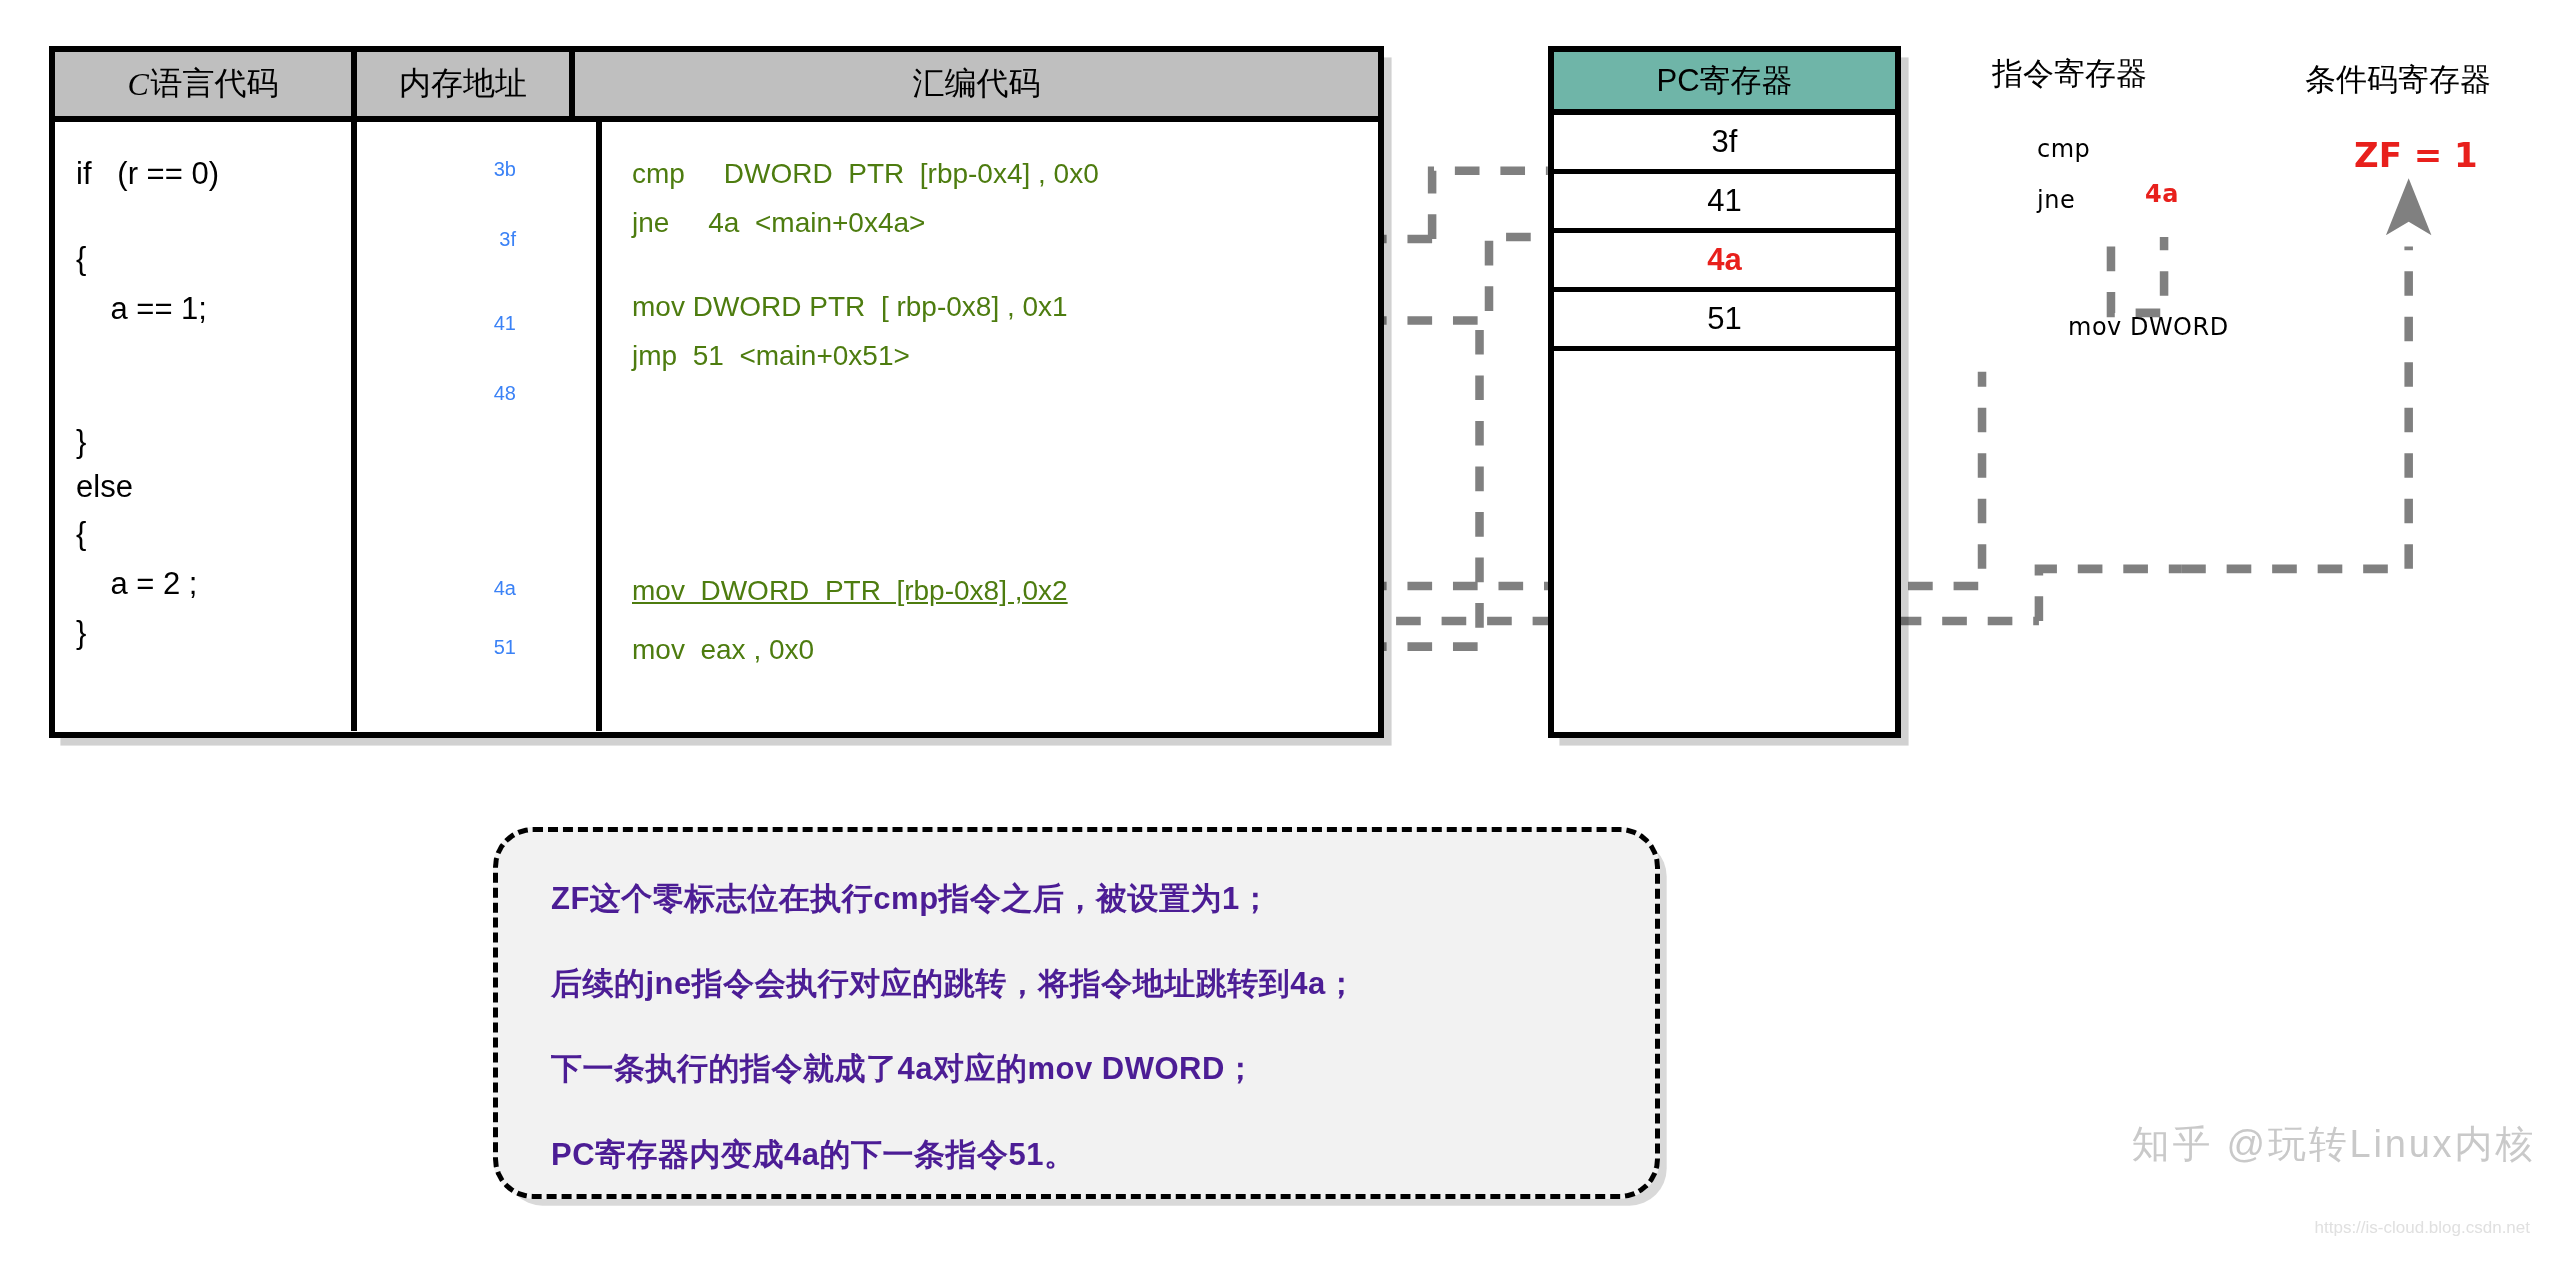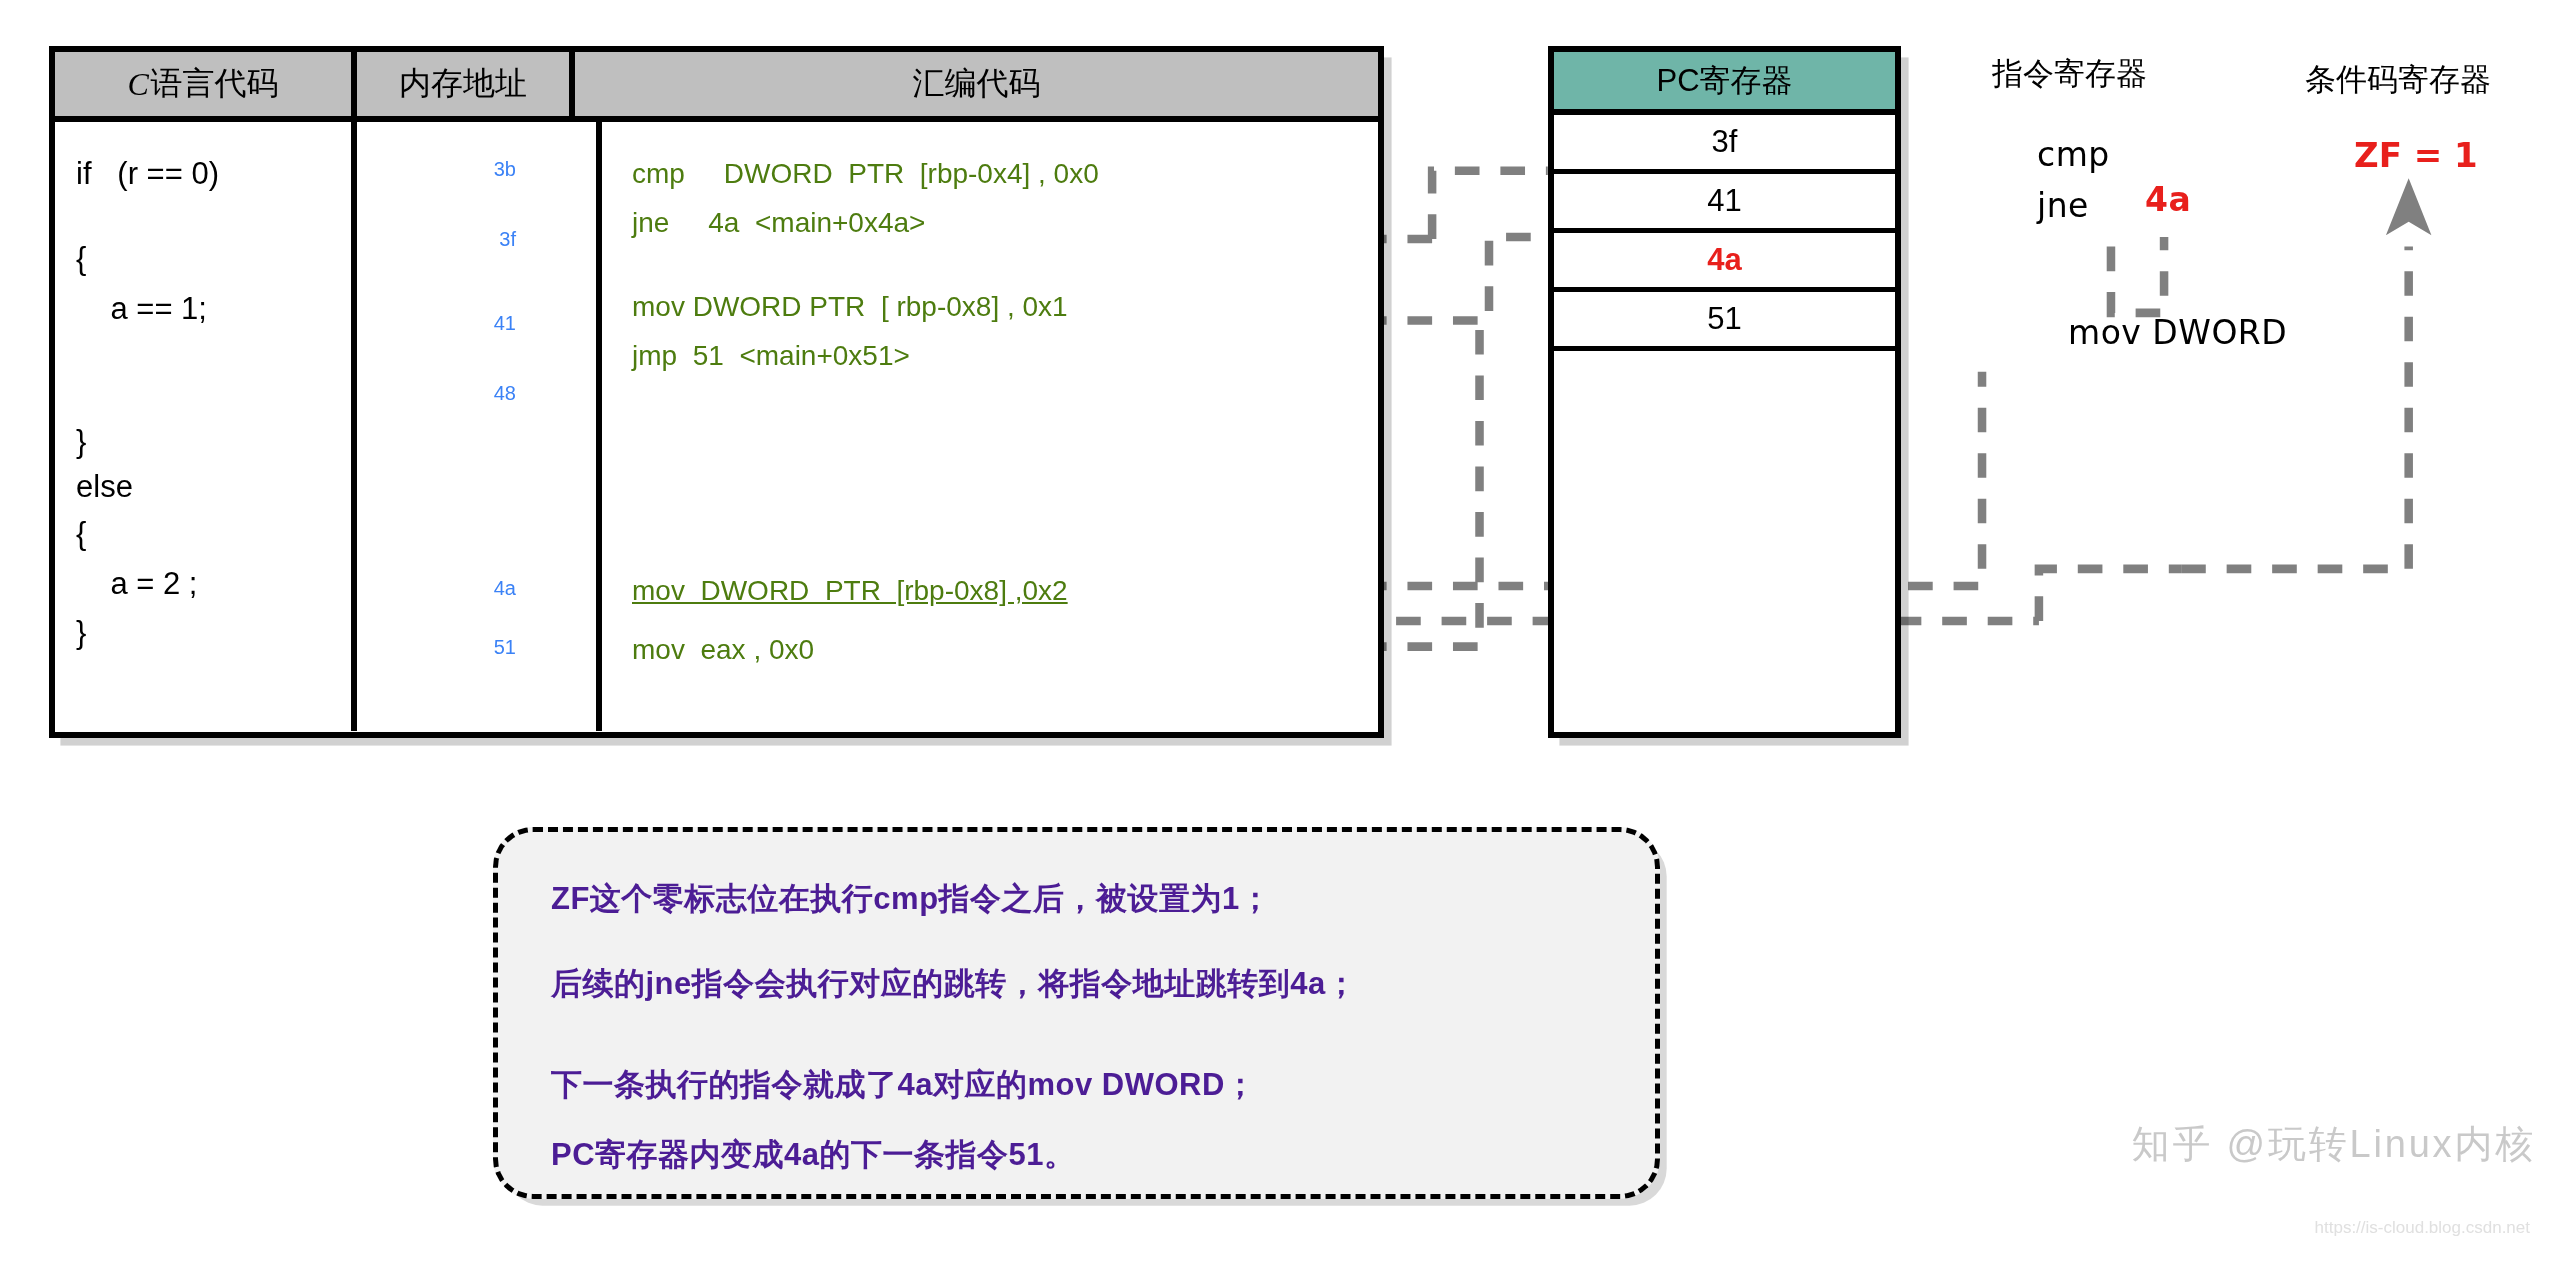--- a/index.html
+++ b/index.html
@@ -53,21 +53,21 @@
     height:59px;border-bottom:5.7px solid #000;
     display:flex;align-items:center;justify-content:center;
     font-size:31px;color:#000;box-sizing:border-box;
   }
   .pc-row.hl{color:#e8201c;font-weight:bold;}
   .pc-row.empty{border-bottom:none;height:auto;flex:1;}
 
   
   .rlabel{font-size:31px;color:#000;white-space:nowrap;}
   .hand{
-    font-family:"DejaVu Sans",sans-serif;font-size:33px;color:#000;
+    font-family:"DejaVu Sans",sans-serif;font-size:24px;color:#000;
     white-space:pre;letter-spacing:0.5px;
   }
   .hand.red{color:#e8201c;font-weight:bold;}
   .zf{
     font-family:"DejaVu Sans",sans-serif;font-size:34px;
     color:#e8201c;font-weight:bold;white-space:nowrap;
   }
 
   
   #callout{
@@ -199,19 +199,19 @@
 
 <div class="abs hand red" style="left:2145px;top:180px;">4a</div>
 
 <div class="abs hand" style="left:2068px;top:313px;">mov DWORD</div>
 
 <div class="abs zf" style="left:2354px;top:135px;">ZF = 1</div>
 
 <div class="abs" id="callout">
   <div class="abs cline" style="left:53px;top:46px;">ZF这个零标志位在执行cmp指令之后，被设置为1；</div>
   <div class="abs cline" style="left:53px;top:131px;">后续的jne指令会执行对应的跳转，将指令地址跳转到4a；</div>
-  <div class="abs cline" style="left:53px;top:232px;">下一条执行的指令就成了4a对应的mov DWORD；</div>
+  <div class="abs cline" style="left:53px;top:216px;">下一条执行的指令就成了4a对应的mov DWORD；</div>
   <div class="abs cline" style="left:53px;top:302px;">PC寄存器内变成4a的下一条指令51。</div>
 </div>
 
 <div class="abs" id="watermark">知乎 @玩转Linux内核</div>
 <div class="abs" id="wm-url">https://is-cloud.blog.csdn.net</div>
 
 
 </body></html>

